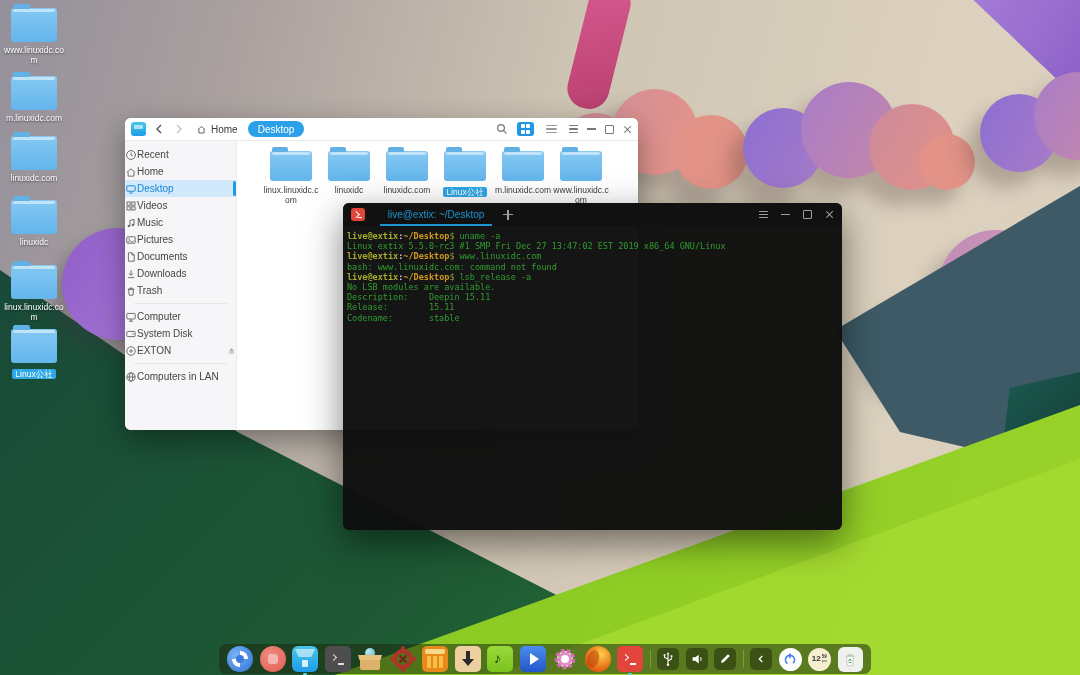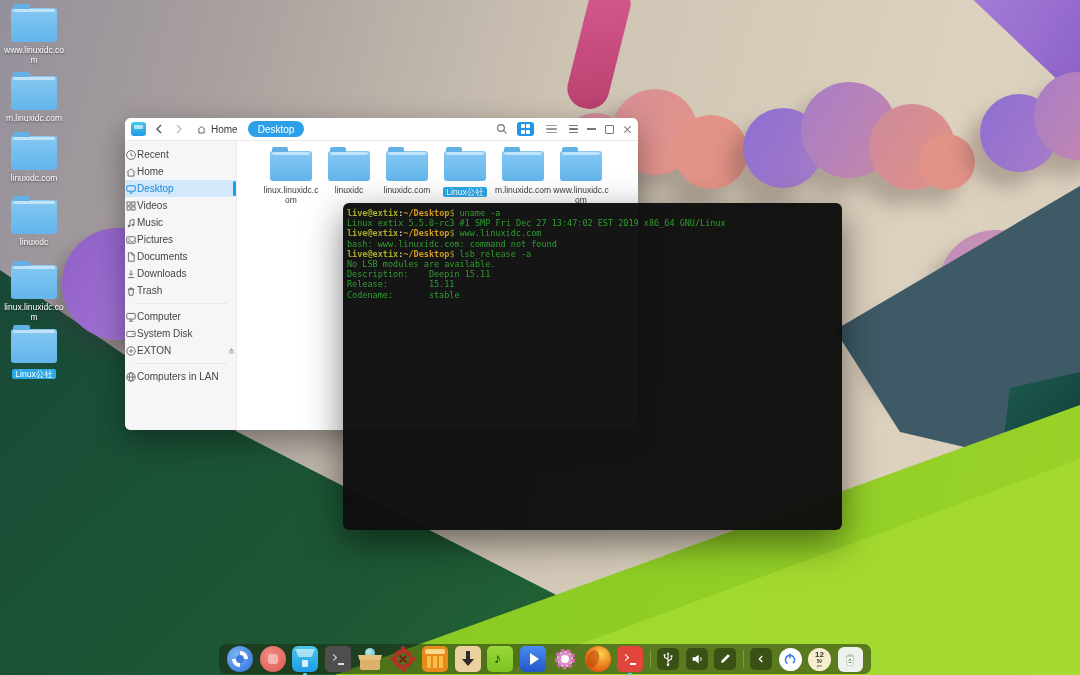--- a/index.html
+++ b/index.html
@@ -163,21 +163,21 @@
     background:rgba(184,64,10,.55);transform:rotate(18deg);}
   .i-rterm{background:#e2453c;border-radius:5px;}
   .i-rterm::before{content:"";position:absolute;left:6px;top:9px;width:4px;height:4px;
     border:1.5px solid #fff;border-left:0;border-bottom:0;transform:rotate(45deg);}
   .i-rterm::after{content:"";position:absolute;left:13px;top:17px;width:6px;height:1.5px;background:#fff;}
   .tray-btn{width:22px;height:22px;border-radius:5px;background:rgba(8,14,4,.38);
     display:flex;align-items:center;justify-content:center;flex:0 0 auto;}
   .dock-sep{width:1px;height:18px;background:rgba(255,255,255,.22);flex:0 0 auto;}
   .round-btn{width:23px;height:23px;border-radius:50%;background:#fff;
     display:flex;align-items:center;justify-content:center;flex:0 0 auto;}
-  .clock-btn{background:#f6efcf;flex-direction:column;gap:1px;}
+  .clock-btn{background:#f6efcf;flex-direction:row;gap:1px;}
   .clock-hour{font-size:8px;font-weight:bold;color:#333;line-height:8px;}
   .clock-col{display:flex;flex-direction:column;line-height:4px;}
   .clock-min{font-size:4.5px;font-weight:bold;color:#333;}
   .clock-period{font-size:4px;color:#555;}
   .trash-btn{width:25px;height:25px;border-radius:6px;background:#eef1ec;
     display:flex;align-items:center;justify-content:center;flex:0 0 auto;}
   svg{display:block;}
 </style>
 </head>
 <body>
@@ -420,20 +420,35 @@
         <div class="grid-cell">
           <div class="folder grid-f"></div>
           <div class="grid-label">www.linuxidc.com</div>
         </div>
       </div>
     </div>
   </div>
 </div>
 
 <div class="term">
+  <div class="term-titlebar">
+    <div class="term-appicon"></div>
+    <div class="term-tab">live@extix: ~/Desktop</div>
+    <div class="term-plus"></div>
+    <div class="term-right">
+      <div class="burger">
+          <b></b>
+          <b></b>
+          <b></b>
+        </div>
+      <div class="win-min"></div>
+      <div class="win-max"></div>
+      <div class="win-close"></div>
+    </div>
+  </div>
   <div class="term-body">
     <div class="tline"><span class="u">live@extix</span><span class="sep">:</span><span class="p">~/Desktop</span><span class="d">$</span><span class="c">uname -a</span></div>
     <div class="tline o">Linux extix 5.5.0-rc3 #1 SMP Fri Dec 27 13:47:02 EST 2019 x86_64 GNU/Linux</div>
     <div class="tline"><span class="u">live@extix</span><span class="sep">:</span><span class="p">~/Desktop</span><span class="d">$</span><span class="c">www.linuxidc.com</span></div>
     <div class="tline o">bash: www.linuxidc.com: command not found</div>
     <div class="tline"><span class="u">live@extix</span><span class="sep">:</span><span class="p">~/Desktop</span><span class="d">$</span><span class="c">lsb_release -a</span></div>
     <div class="tline o">No LSB modules are available.</div>
     <div class="tline o">Description:    Deepin 15.11</div>
     <div class="tline o">Release:        15.11</div>
     <div class="tline o">Codename:       stable</div>

